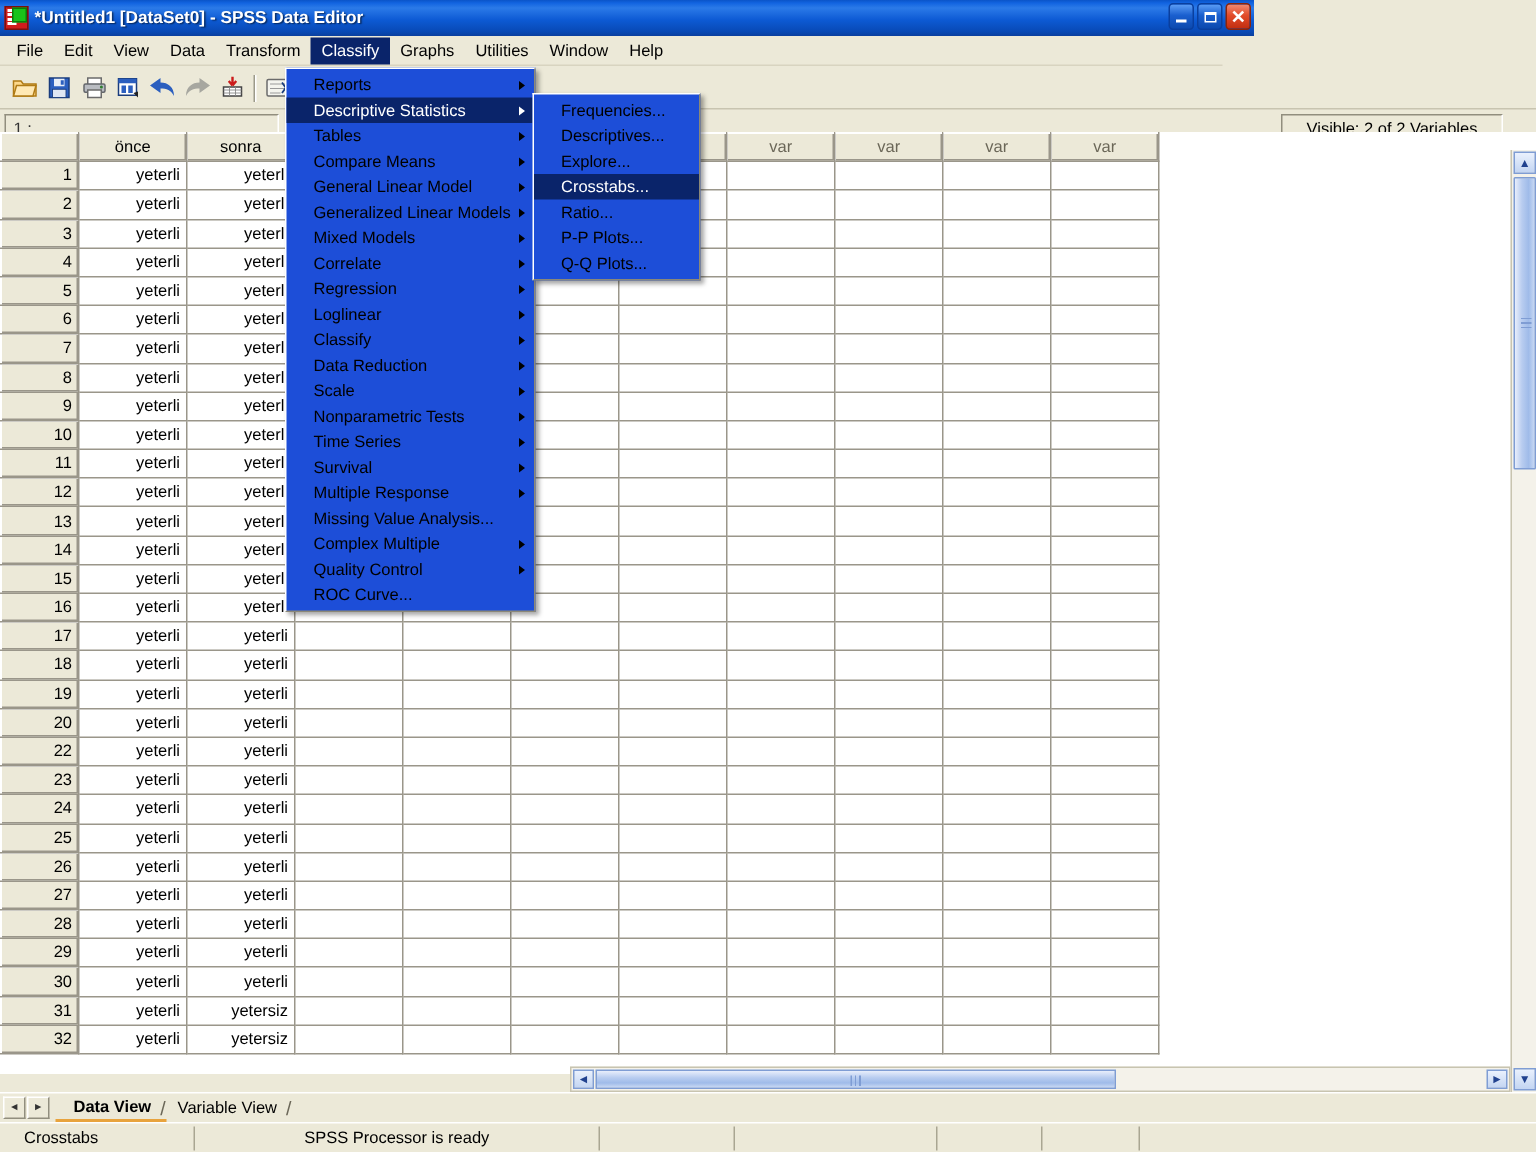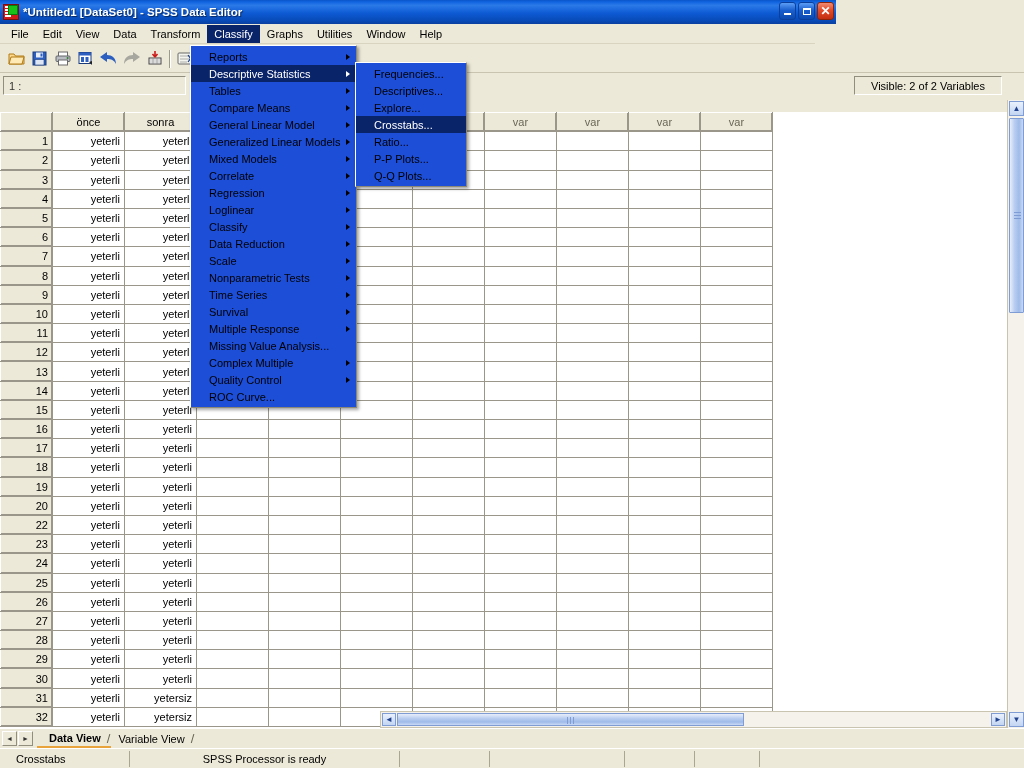--- a/index.html
+++ b/index.html
@@ -77,21 +77,21 @@
   }
   .visible-vars {
     position: absolute; right: 22px; top: 2px; height: 19px; min-width: 148px;
     background: #ece9d8; border: 1px solid #918e7e; border-right-color:#fff; border-bottom-color:#fff;
     display: flex; align-items: center; justify-content: center; font-size: 11px; color: #000;
     padding: 0 6px;
   }
 
   
   .grid-wrap {
-    position: absolute; top: 112px; left: 0; width: 1024px; height: 628px;
+    position: absolute; top: 88px; left: 0; width: 1024px; height: 628px;
     background: #fff; overflow: hidden;
   }
   table.grid { border-collapse: collapse; table-layout: fixed; }
   table.grid th, table.grid td {
     height: 19.2px; font-size: 11px; padding: 0 4px;
     border-right: 1px solid #9a968a; border-bottom: 1px solid #9a968a;
     white-space: nowrap; overflow: hidden;
   }
   table.grid thead th {
     background: #ece9d8; color: #6b6758; text-align: center; font-weight: normal;

